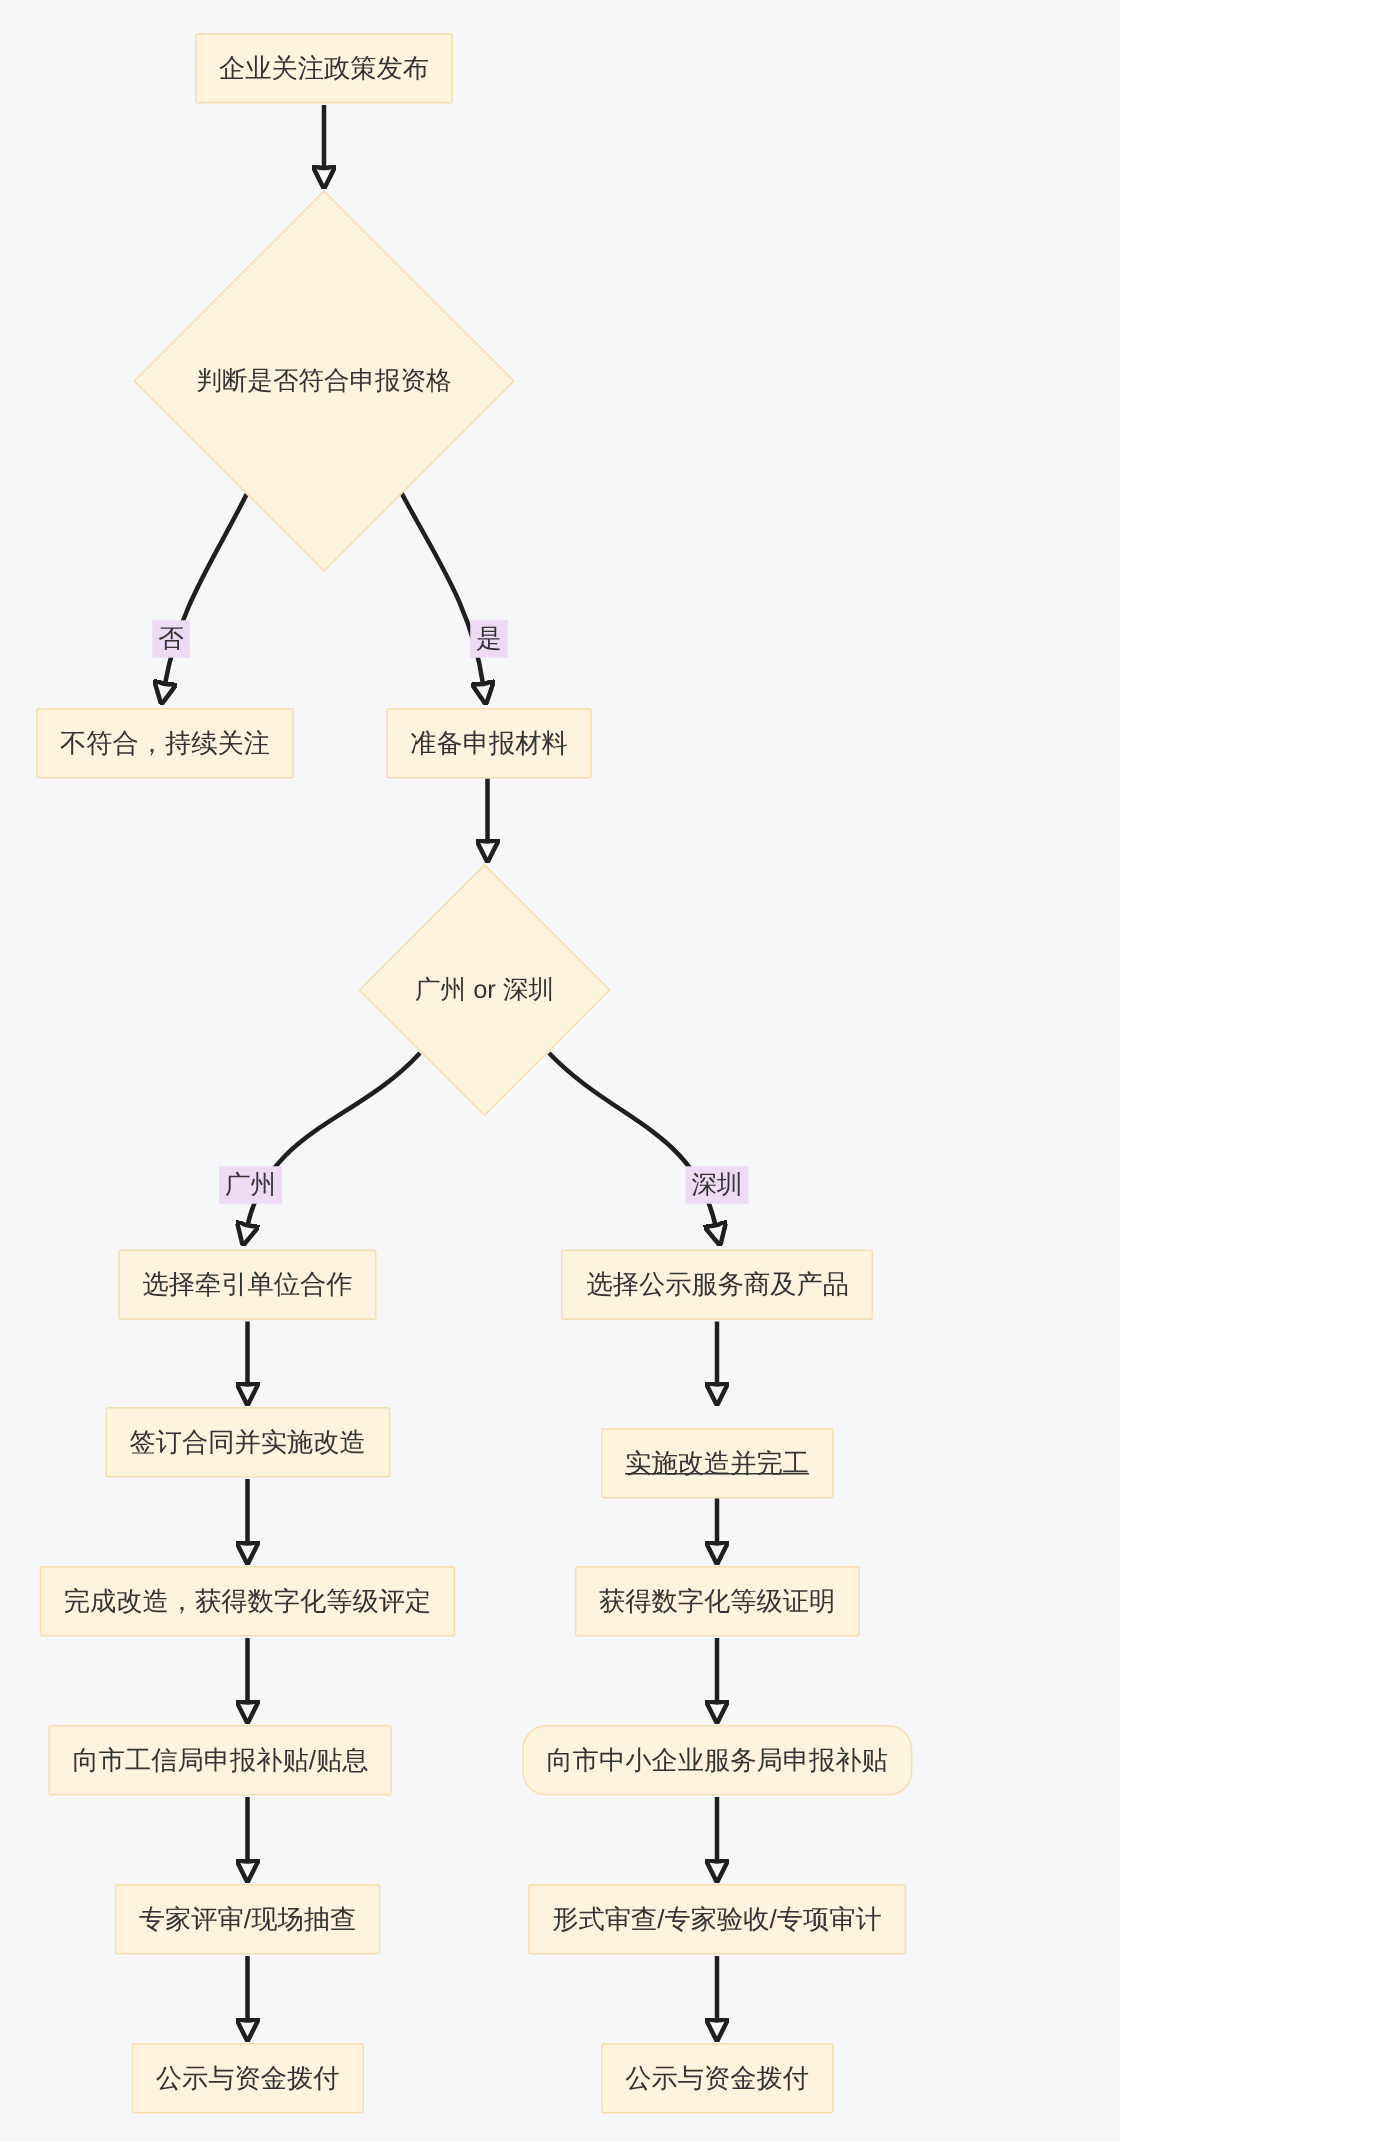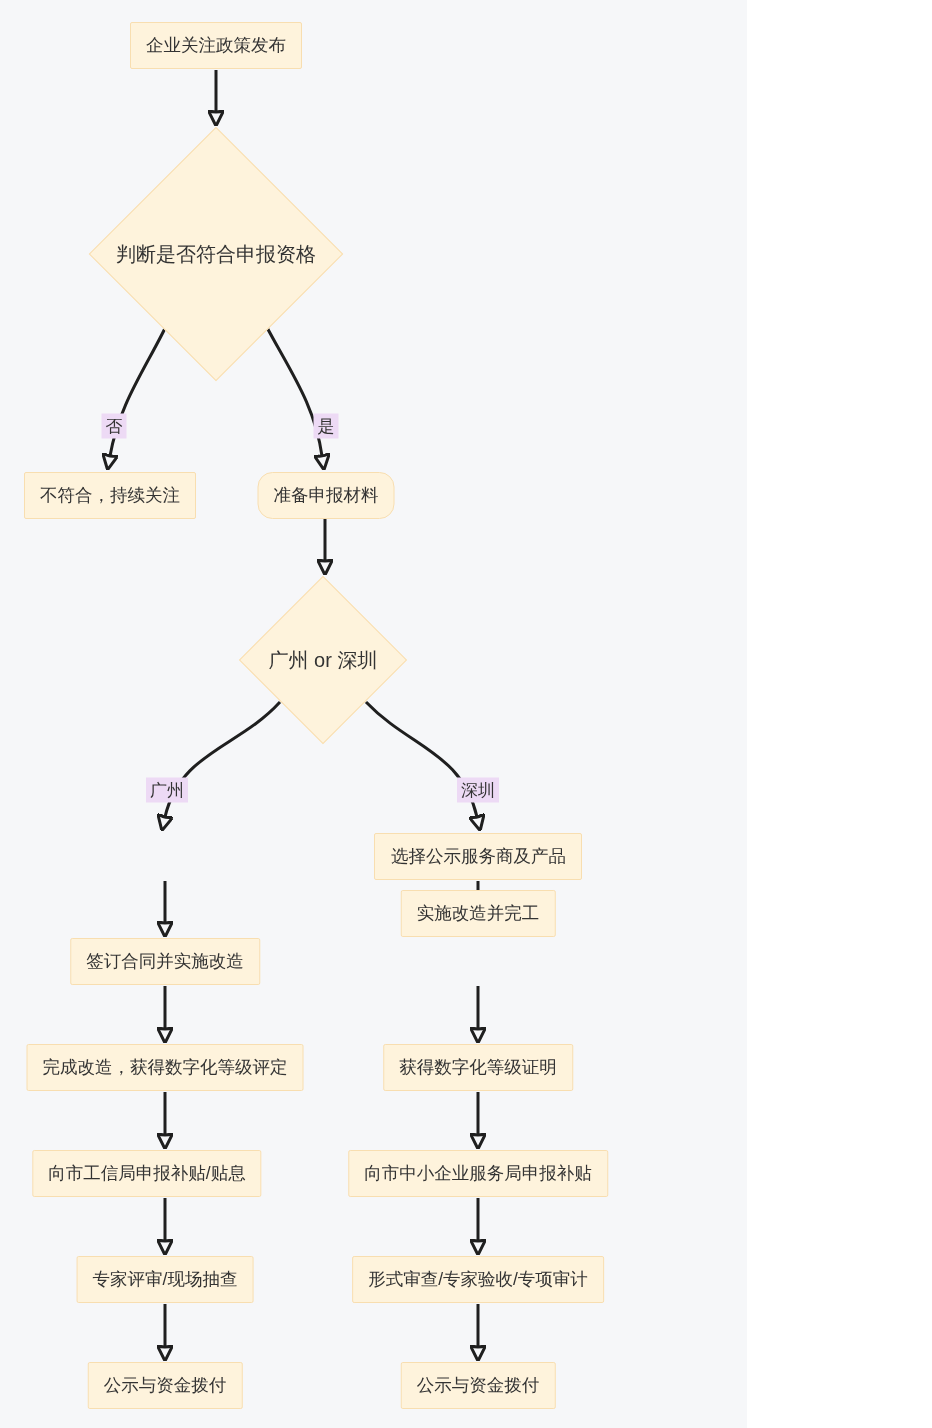--- a/index.html
+++ b/index.html
@@ -43,46 +43,46 @@
     position:absolute;left:0;top:0;
     transform:translate(-50%,-50%) rotate(45deg);
     background:var(--node-fill);
     border:1px solid var(--node-border);
   }
   .diamond-shape.big{width:180px;height:180px;}
   .diamond-shape.small{width:119px;height:119px;}
   .diamond-label{
     position:absolute;left:0;top:0;
     transform:translate(-50%,-50%);
-    font-size:20px;white-space:nowrap;
+    font-size:17px;white-space:nowrap;
   }
   .edge-label{
     position:absolute;
     transform:translate(-50%,-50%);
     background:var(--edge-label-bg);
     font-size:17px;line-height:25px;
     padding:0 4px;
     white-space:nowrap;
   }
   
   #n-start{left:216px;top:22px;}
   #n-check{left:216px;top:254px;}
   #n-noteligible{left:110px;top:472px;}
-  #n-prepare{left:326px;top:472px;border-radius:15px;}
+  #n-prepare{left:326px;top:472px;}
   #n-city{left:323px;top:660px;}
   #n-gz1{left:165px;top:833px;}
   #n-gz2{left:165px;top:938px;}
   #n-gz3{left:165px;top:1044px;}
   #n-gz4{left:147px;top:1150px;}
   #n-gz5{left:165px;top:1256px;}
   #n-gz6{left:165px;top:1362px;}
   #n-sz1{left:478px;top:833px;padding-left:16px;}
-  #n-sz2{left:478px;top:890px;}
+  #n-sz2{left:478px;top:952px;text-decoration:underline;}
   #n-sz3{left:478px;top:1044px;}
-  #n-sz4{left:478px;top:1150px;}
+  #n-sz4{left:478px;top:1150px;border-radius:16px;}
   #n-sz5{left:478px;top:1256px;text-align:right;}
   #n-sz6{left:478px;top:1362px;}
   #el-no{left:114px;top:426px;}
   #el-yes{left:326px;top:426px;}
   #el-gz{left:167px;top:790px;}
   #el-sz{left:478px;top:790px;}
 </style>
 </head>
 <body>
 
@@ -121,20 +121,21 @@
 
   <div class="rect-node" id="n-noteligible">不符合，持续关注</div>
 
   <div class="rect-node" id="n-prepare">准备申报材料</div>
 
   <div class="diamond-wrap" id="n-city">
     <div class="diamond-shape small"></div>
     <div class="diamond-label">广州 or 深圳</div>
   </div>
 
+  <div class="rect-node" id="n-gz1">选择牵引单位合作</div>
   <div class="rect-node" id="n-gz2">签订合同并实施改造</div>
   <div class="rect-node" id="n-gz3">完成改造，获得数字化等级评定</div>
   <div class="rect-node" id="n-gz4">向市工信局申报补贴/贴息</div>
   <div class="rect-node" id="n-gz5">专家评审/现场抽查</div>
   <div class="rect-node" id="n-gz6">公示与资金拨付</div>
 
   <div class="rect-node" id="n-sz1">选择公示服务商及产品</div>
   <div class="rect-node" id="n-sz2">实施改造并完工</div>
   <div class="rect-node" id="n-sz3">获得数字化等级证明</div>
   <div class="rect-node" id="n-sz4">向市中小企业服务局申报补贴</div>

